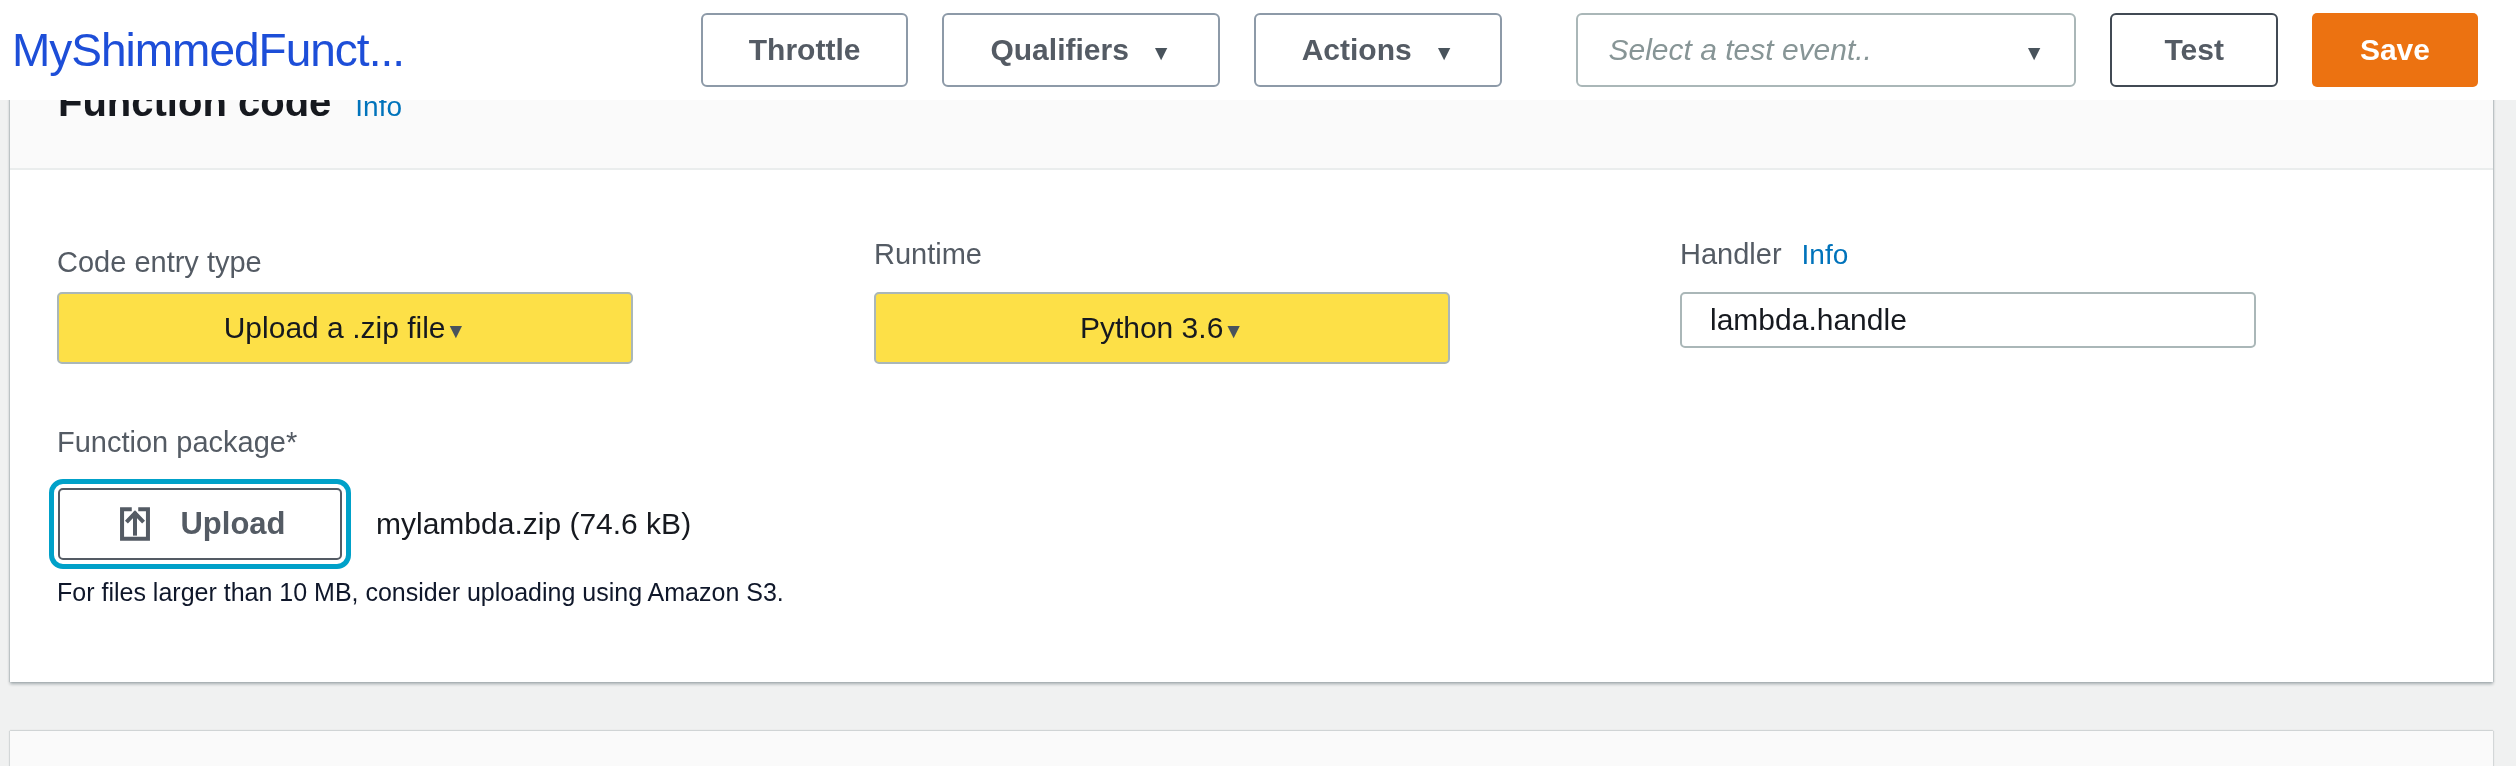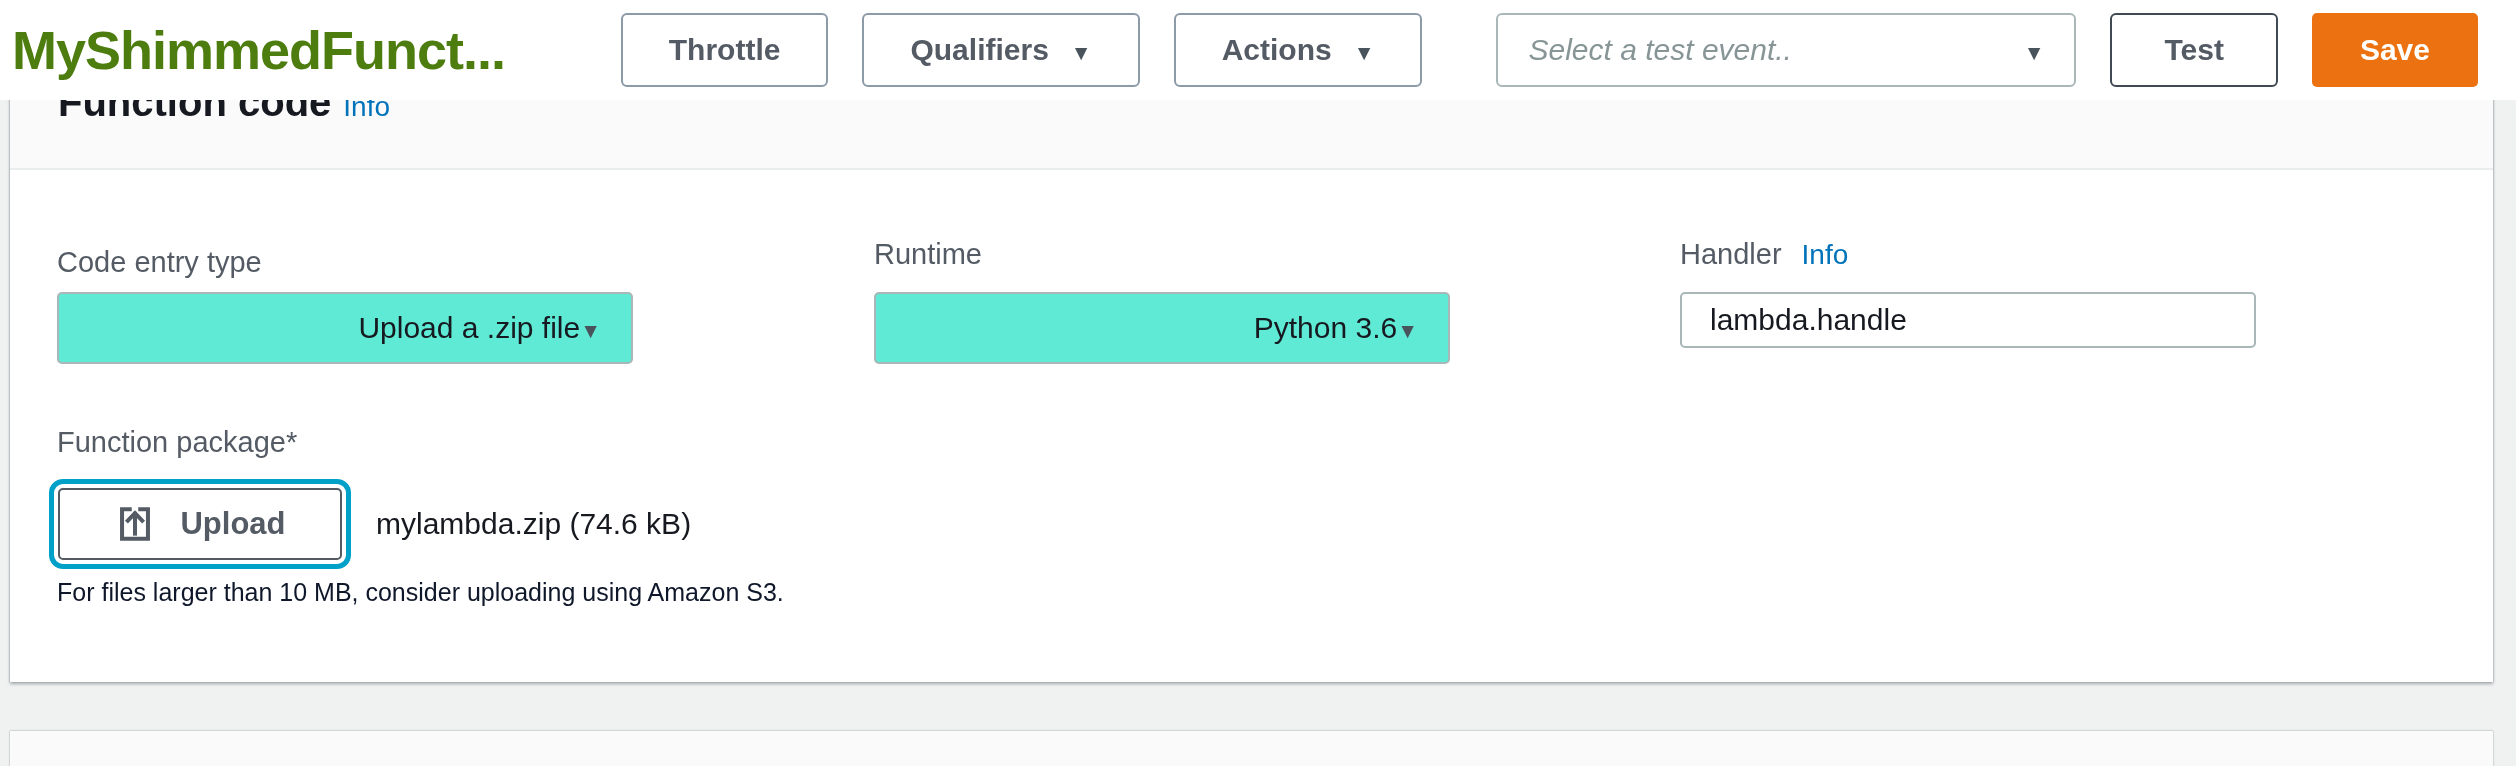--- a/index.html
+++ b/index.html
@@ -8,39 +8,39 @@
 
   
   .topbar {
     position:absolute; top:0; left:0; right:0; height:100px;
     background:#ffffff; z-index:10;
     display:flex; align-items:center;
     padding:0 38px 0 12px; gap:34px;
   }
   .fn-title {
     flex:1 1 auto; min-width:0;
-    font-size:54px; font-weight:700; color:#4d7c0f;
+    font-size:46px; font-weight:400; color:#1d4ed8;
     white-space:nowrap; overflow:hidden;
     letter-spacing:-1px;
   }
   .btn {
     flex:0 0 auto; height:74px;
     background:#ffffff; border:2px solid #8d9aa8; border-radius:6px;
     display:flex; align-items:center; justify-content:center; gap:22px;
     font-size:30px; font-weight:700; color:#545b64;
     padding:0 46px; cursor:pointer; white-space:nowrap;
   }
   .caret { font-size:21px; color:#49535c; line-height:1; transform:translateY(2px); }
   .btn-test { border-color:#414a54; padding:0 52px; }
   .btn-save {
     background:#ec7211; border:none; color:#ffffff; padding:0 48px;
     border-radius:5px;
   }
   .event-select {
-    flex:0 0 auto; width:580px; height:74px; margin-left:40px;
+    flex:0 0 auto; width:500px; height:74px; margin-left:40px;
     background:#ffffff; border:2px solid #aab7b8; border-radius:6px;
     display:flex; align-items:center; justify-content:space-between;
     padding:0 30px; cursor:pointer;
   }
   .event-placeholder {
     font-size:30px; font-style:italic; color:#879596; font-weight:400;
     white-space:nowrap;
   }
 
   
@@ -50,39 +50,39 @@
     box-shadow:0 2px 3px rgba(0,28,36,0.32), 1px 0 1px rgba(0,28,36,0.10), -1px 0 1px rgba(0,28,36,0.10);
     z-index:1;
   }
   .card-main { top:30px; height:652px; }
   .card-head {
     height:140px; background:#fafafa; border-bottom:2px solid #eaeded;
     position:relative;
   }
   .card-title-row {
     position:absolute; left:48px; top:50px;
-    display:flex; align-items:baseline; gap:12px;
+    display:flex; align-items:baseline; gap:24px;
   }
   .card-title { font-size:40px; font-weight:700; color:#16191f; }
   .info-link { font-size:28px; color:#0073bb; cursor:pointer; }
   .card-body { position:relative; height:510px; }
 
   .field-label {
     position:absolute; font-size:29px; color:#545b64; white-space:nowrap;
     display:flex; align-items:baseline; gap:20px;
   }
   .lab-1 { left:47px; top:68px;margin-top:8px; }
   .lab-2 { left:864px; top:68px; }
   .lab-3 { left:1670px; top:68px; }
   .lab-pkg { left:47px; top:256px; }
 
   .select-box {
     position:absolute; top:122px; width:576px; height:72px;
-    background:#5eead4; border:2px solid #aab7b8; border-radius:5px;
-    display:flex; align-items:center; justify-content:flex-end;
+    background:#fde047; border:2px solid #aab7b8; border-radius:5px;
+    display:flex; align-items:center; justify-content:center;
     padding:0 30px; cursor:pointer;
   }
   .sel-1 { left:47px; }
   .sel-2 { left:864px; }
   .select-value { font-size:30px; color:#16191f; white-space:nowrap; }
 
   .text-input {
     position:absolute; left:1670px; top:122px; width:576px; height:56px;
     background:#ffffff; border:2px solid #aab7b8; border-radius:5px;
     padding:0 28px; font-size:30px; color:#16191f;

